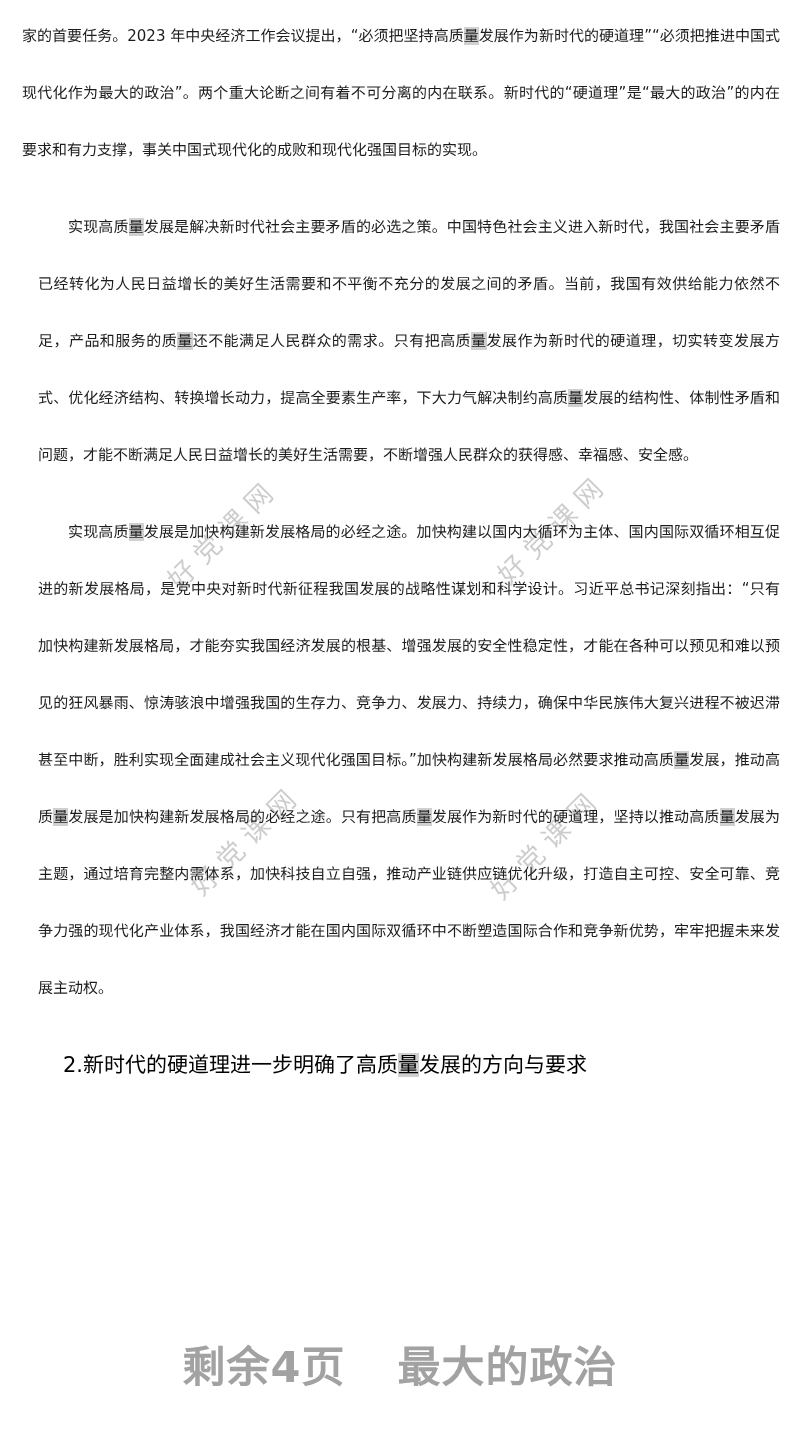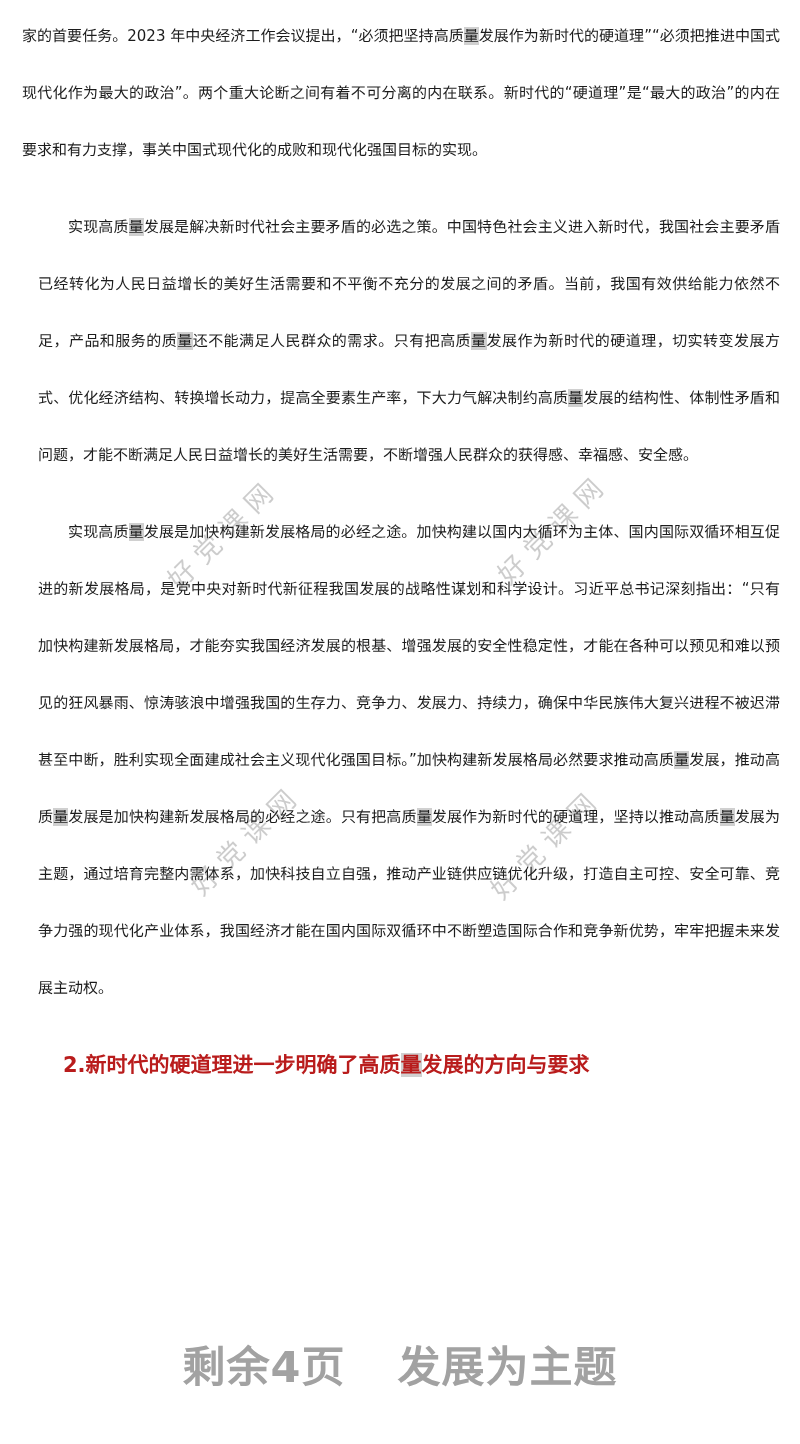--- a/index.html
+++ b/index.html
@@ -46,22 +46,22 @@
     font-size: 15px;
     line-height: 57px;
     text-align: justify;
     text-justify: inter-ideograph;
   }
   .content p.indent { text-indent: 2em; margin-left: 16px; }
   .section-heading {
     margin: 0;
     font-size: 21px;
     line-height: 57px;
-    font-weight: bold;
-    color: #b91c1c;
+    font-weight: normal;
+    color: #000000;
     text-indent: 41px;
   }
   .hl {
     background: #d0d0d0;
   }
   
   .footer-notice {
     position: absolute;
     z-index: 1;
     left: 0;
@@ -88,16 +88,16 @@
   <div class="wm wm4">好党课网</div>
 
   <div class="content">
     <p>家的首要任务。2023 年中央经济工作会议提出，“必须把坚持高质<span class="hl">量</span>发展作为新时代的硬道理”“必须把推进中国式现代化作为最大的政治”。两个重大论断之间有着不可分离的内在联系。新时代的“硬道理”是“最大的政治”的内在要求和有力支撑，事关中国式现代化的成败和现代化强国目标的实现。</p>
     <p class="indent">实现高质<span class="hl">量</span>发展是解决新时代社会主要矛盾的必选之策。中国特色社会主义进入新时代，我国社会主要矛盾已经转化为人民日益增长的美好生活需要和不平衡不充分的发展之间的矛盾。当前，我国有效供给能力依然不足，产品和服务的质<span class="hl">量</span>还不能满足人民群众的需求。只有把高质<span class="hl">量</span>发展作为新时代的硬道理，切实转变发展方式、优化经济结构、转换增长动力，提高全要素生产率，下大力气解决制约高质<span class="hl">量</span>发展的结构性、体制性矛盾和问题，才能不断满足人民日益增长的美好生活需要，不断增强人民群众的获得感、幸福感、安全感。</p>
     <p class="indent">实现高质<span class="hl">量</span>发展是加快构建新发展格局的必经之途。加快构建以国内大循环为主体、国内国际双循环相互促进的新发展格局，是党中央对新时代新征程我国发展的战略性谋划和科学设计。习近平总书记深刻指出：“只有加快构建新发展格局，才能夯实我国经济发展的根基、增强发展的安全性稳定性，才能在各种可以预见和难以预见的狂风暴雨、惊涛骇浪中增强我国的生存力、竞争力、发展力、持续力，确保中华民族伟大复兴进程不被迟滞甚至中断，胜利实现全面建成社会主义现代化强国目标。”加快构建新发展格局必然要求推动高质<span class="hl">量</span>发展，推动高质<span class="hl">量</span>发展是加快构建新发展格局的必经之途。只有把高质<span class="hl">量</span>发展作为新时代的硬道理，坚持以推动高质<span class="hl">量</span>发展为主题，通过培育完整内需体系，加快科技自立自强，推动产业链供应链优化升级，打造自主可控、安全可靠、竞争力强的现代化产业体系，我国经济才能在国内国际双循环中不断塑造国际合作和竞争新优势，牢牢把握未来发展主动权。</p>
     <h3 class="section-heading">2.新时代的硬道理进一步明确了高质<span class="hl">量</span>发展的方向与要求</h3>
   </div>
 
   <div class="footer-notice">
-    <span class="remaining-pages">剩余4页</span><span class="download-hint">发展为主题</span>
+    <span class="remaining-pages">剩余4页</span><span class="download-hint">最大的政治</span>
   </div>
 
 </div>
 
 </body></html>

